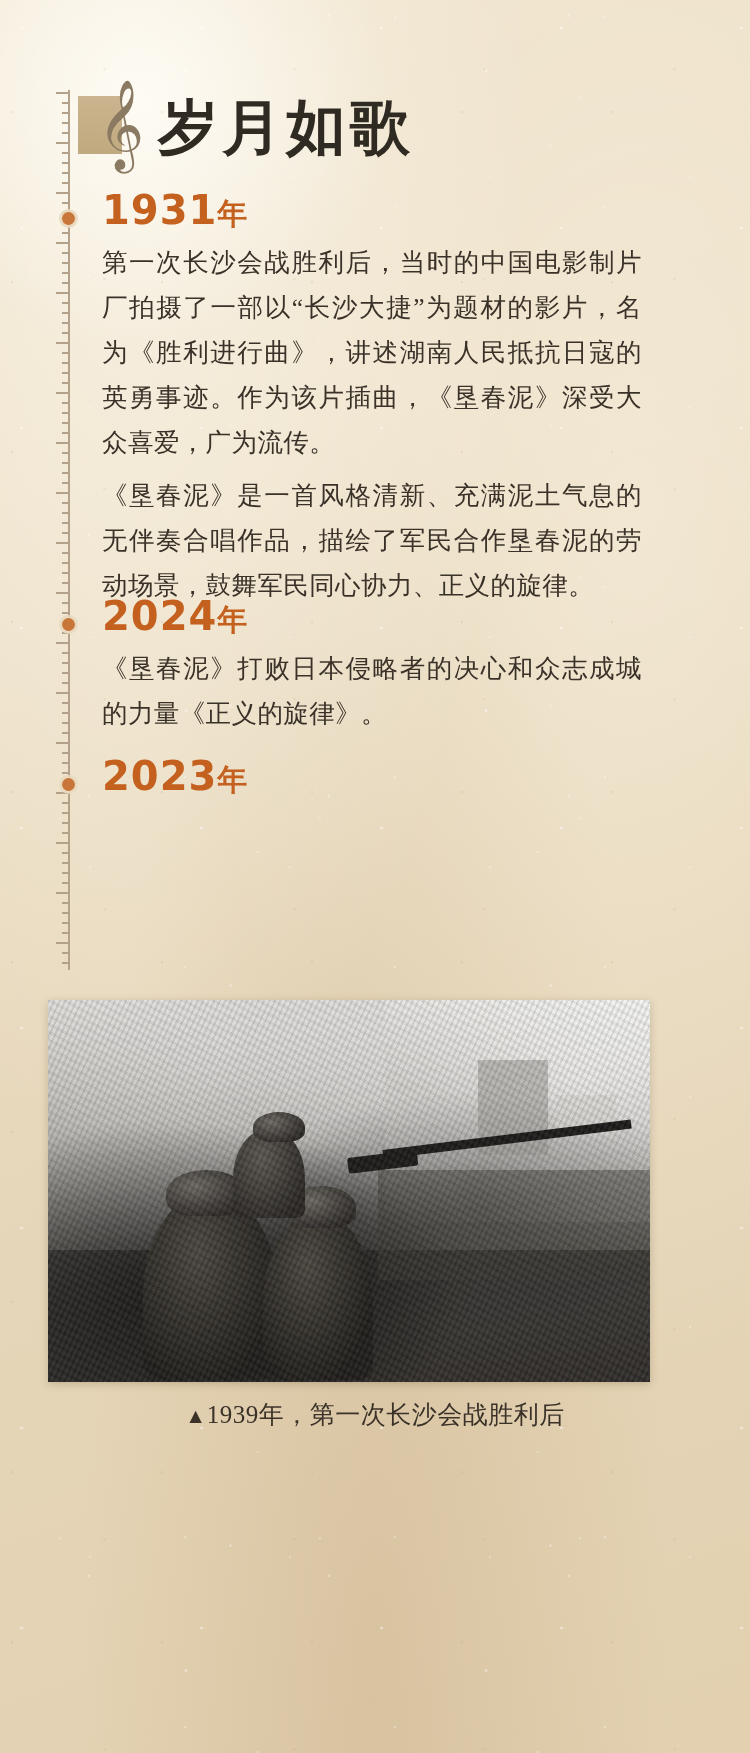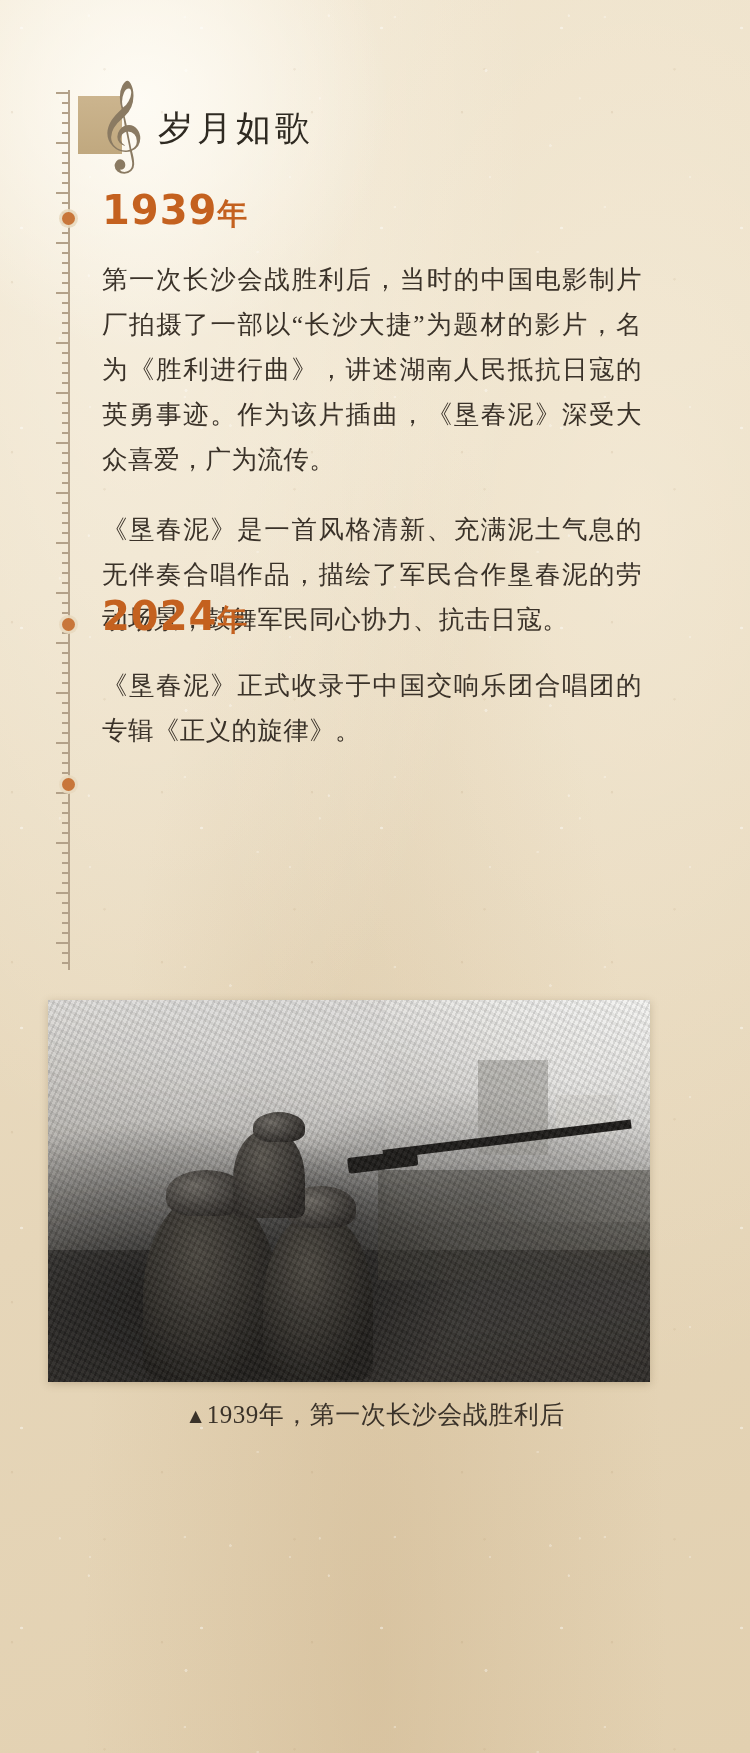--- a/index.html
+++ b/index.html
@@ -97,23 +97,23 @@
     margin-left: 20px;
     font-size: 78px;
     line-height: 1;
     color: #8a7a62;
     font-family: "DejaVu Serif", serif;
     top: -4px;
   }
   .header-title {
     position: relative;
     margin-left: 14px;
-    font-size: 35px;
+    font-size: 60px;
     letter-spacing: 4px;
-    font-weight: normal;
+    font-weight: bold;
     color: #2f2a22;
     font-family: "DejaVu Sans", "Liberation Sans", sans-serif;
   }
 
   
   .entry {
     position: absolute;
     left: 102px;
     width: 540px;
   }
@@ -138,21 +138,21 @@
     font-size: 30px;
     font-weight: bold;
     letter-spacing: 0;
   }
   .para {
     font-size: 25.5px;
     line-height: 45px;
     color: #3a3229;
     text-align: justify;
     letter-spacing: 0.4px;
-    margin-top: 25px;
+    margin-top: 8px;
   }
 
   
   .photo-wrap {
     position: absolute;
     left: 48px;
     top: 1000px;
     width: 602px;
     height: 382px;
     overflow: hidden;
@@ -331,33 +331,34 @@
     </div>
 
   <div class="header-block"></div>
   <div class="header">
     <div class="clef">𝄞</div>
     <div class="header-title">岁月如歌</div>
   </div>
 
   <div class="dot" style="top:212px"></div>
   <div class="entry" style="top:188px">
-    <div class="year"><span>1939</span><span class="suffix">年</span></div>
+    <div class="year"><span>1931</span><span class="suffix">年</span></div>
     <div class="para">第一次长沙会战胜利后，当时的中国电影制片厂拍摄了一部以“长沙大捷”为题材的影片，名为《胜利进行曲》，讲述湖南人民抵抗日寇的英勇事迹。作为该片插曲，《垦春泥》深受大众喜爱，广为流传。</div>
-    <div class="para">《垦春泥》是一首风格清新、充满泥土气息的无伴奏合唱作品，描绘了军民合作垦春泥的劳动场景，鼓舞军民同心协力、抗击日寇。</div>
+    <div class="para">《垦春泥》是一首风格清新、充满泥土气息的无伴奏合唱作品，描绘了军民合作垦春泥的劳动场景，鼓舞军民同心协力、正义的旋律。</div>
   </div>
 
   <div class="dot" style="top:618px"></div>
   <div class="entry" style="top:594px">
     <div class="year"><span>2024</span><span class="suffix">年</span></div>
-    <div class="para">《垦春泥》正式收录于中国交响乐团合唱团的专辑《正义的旋律》。</div>
+    <div class="para">《垦春泥》打败日本侵略者的决心和众志成城的力量《正义的旋律》。</div>
   </div>
 
   <div class="dot" style="top:778px"></div>
   <div class="entry" style="top:754px">
+    <div class="year"><span>2023</span><span class="suffix">年</span></div>
   </div>
 
   <div class="photo-wrap">
     <div class="photo"></div>
     <div class="brightwall"></div>
 
     <div class="rubble" style="left:0;top:250px;width:602px;height:132px;background:rgba(30,28,25,0.55);"></div>
     <div class="rubble" style="left:330px;top:170px;width:272px;height:110px;background:rgba(60,57,52,0.45);"></div>
     <div class="rubble" style="left:430px;top:60px;width:70px;height:95px;background:rgba(150,147,142,0.55);"></div>
     <div class="rubble" style="left:508px;top:95px;width:60px;height:40px;background:rgba(210,208,204,0.6);"></div>

